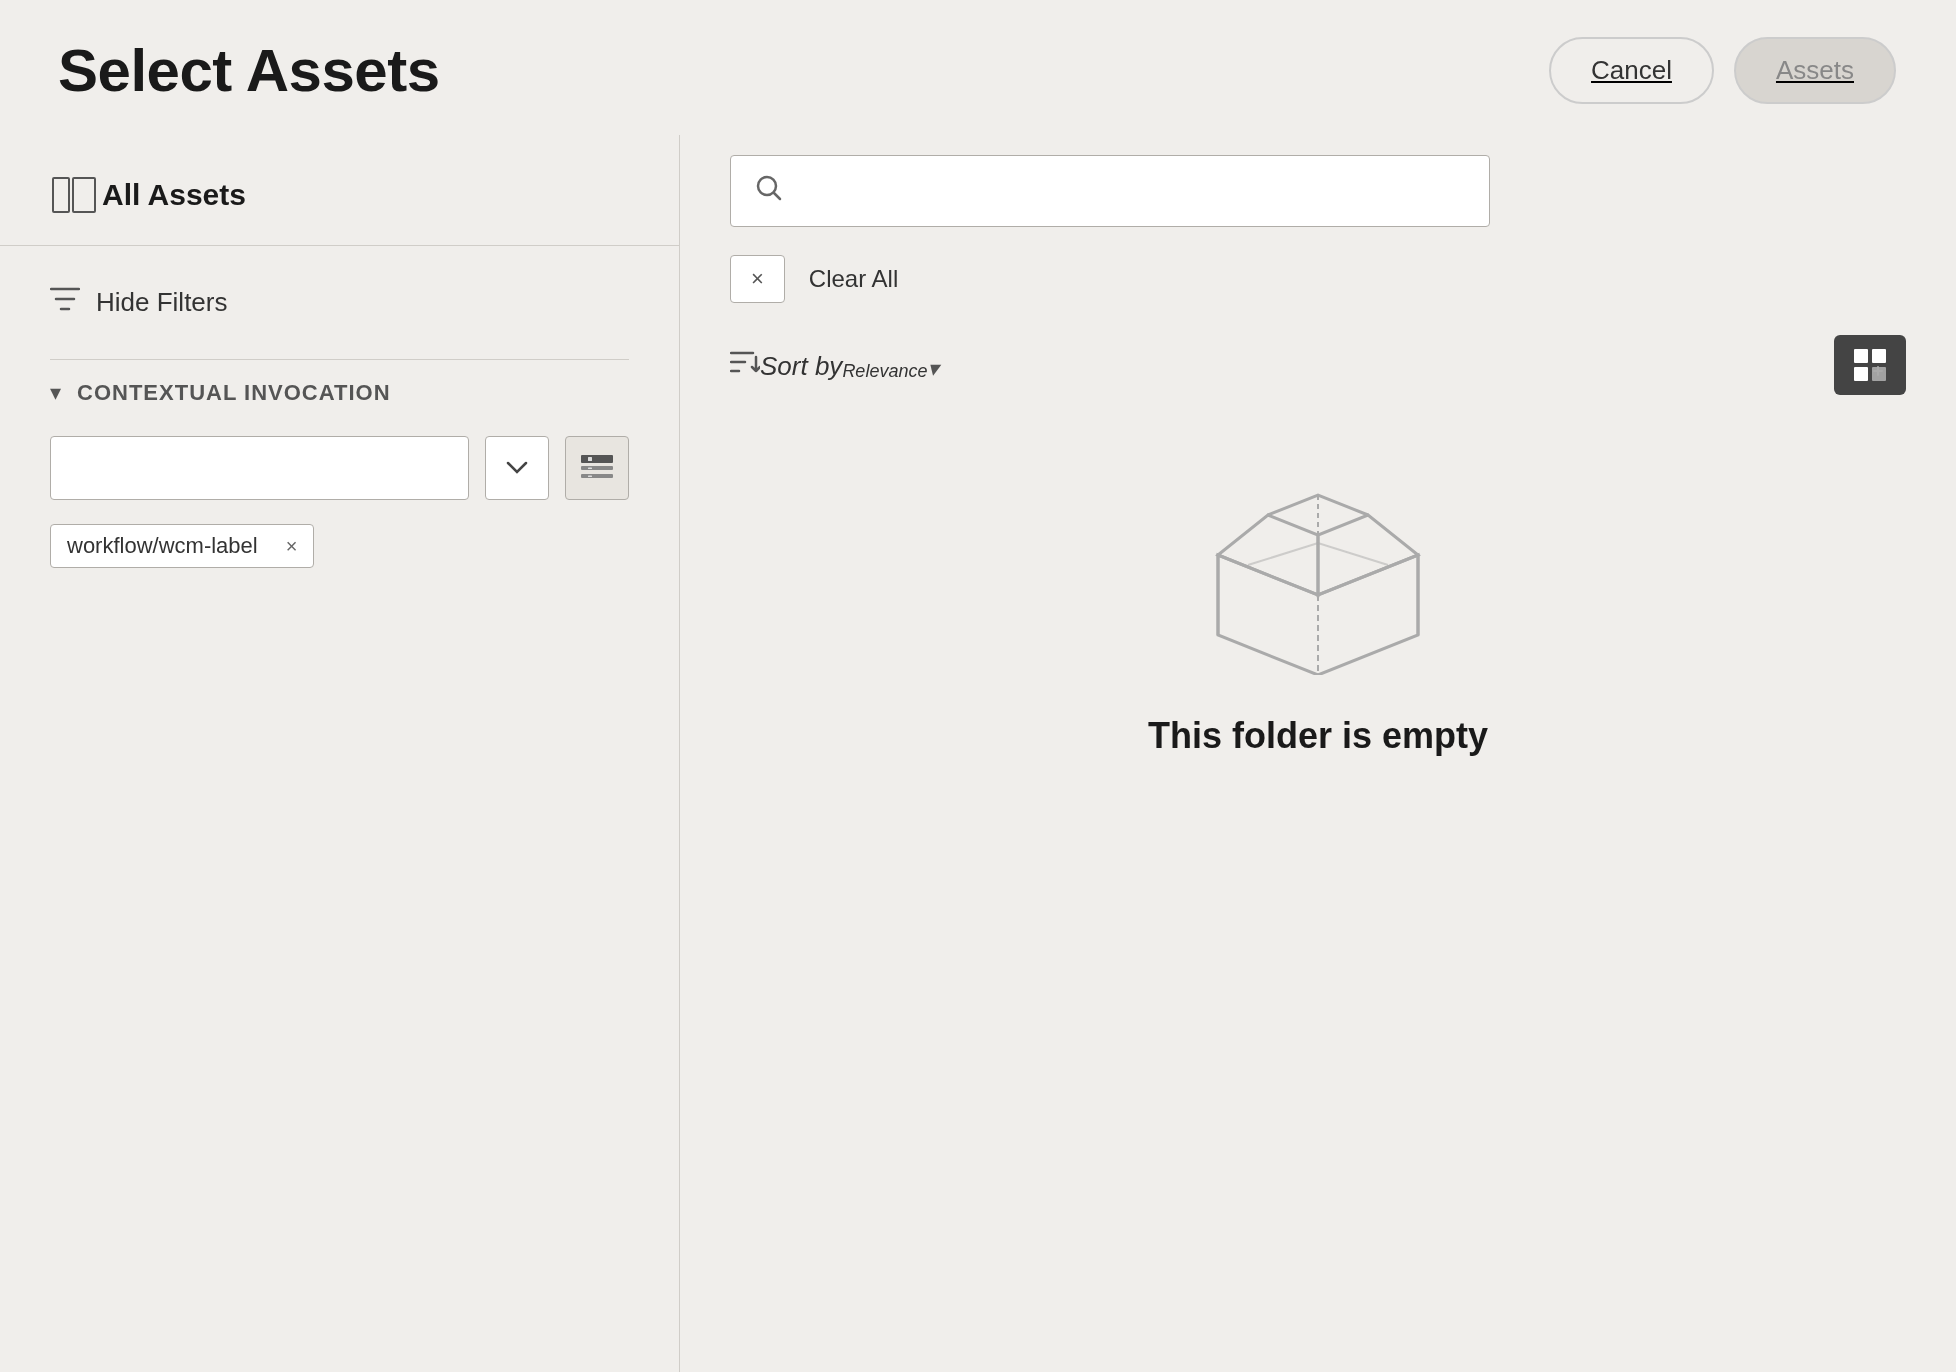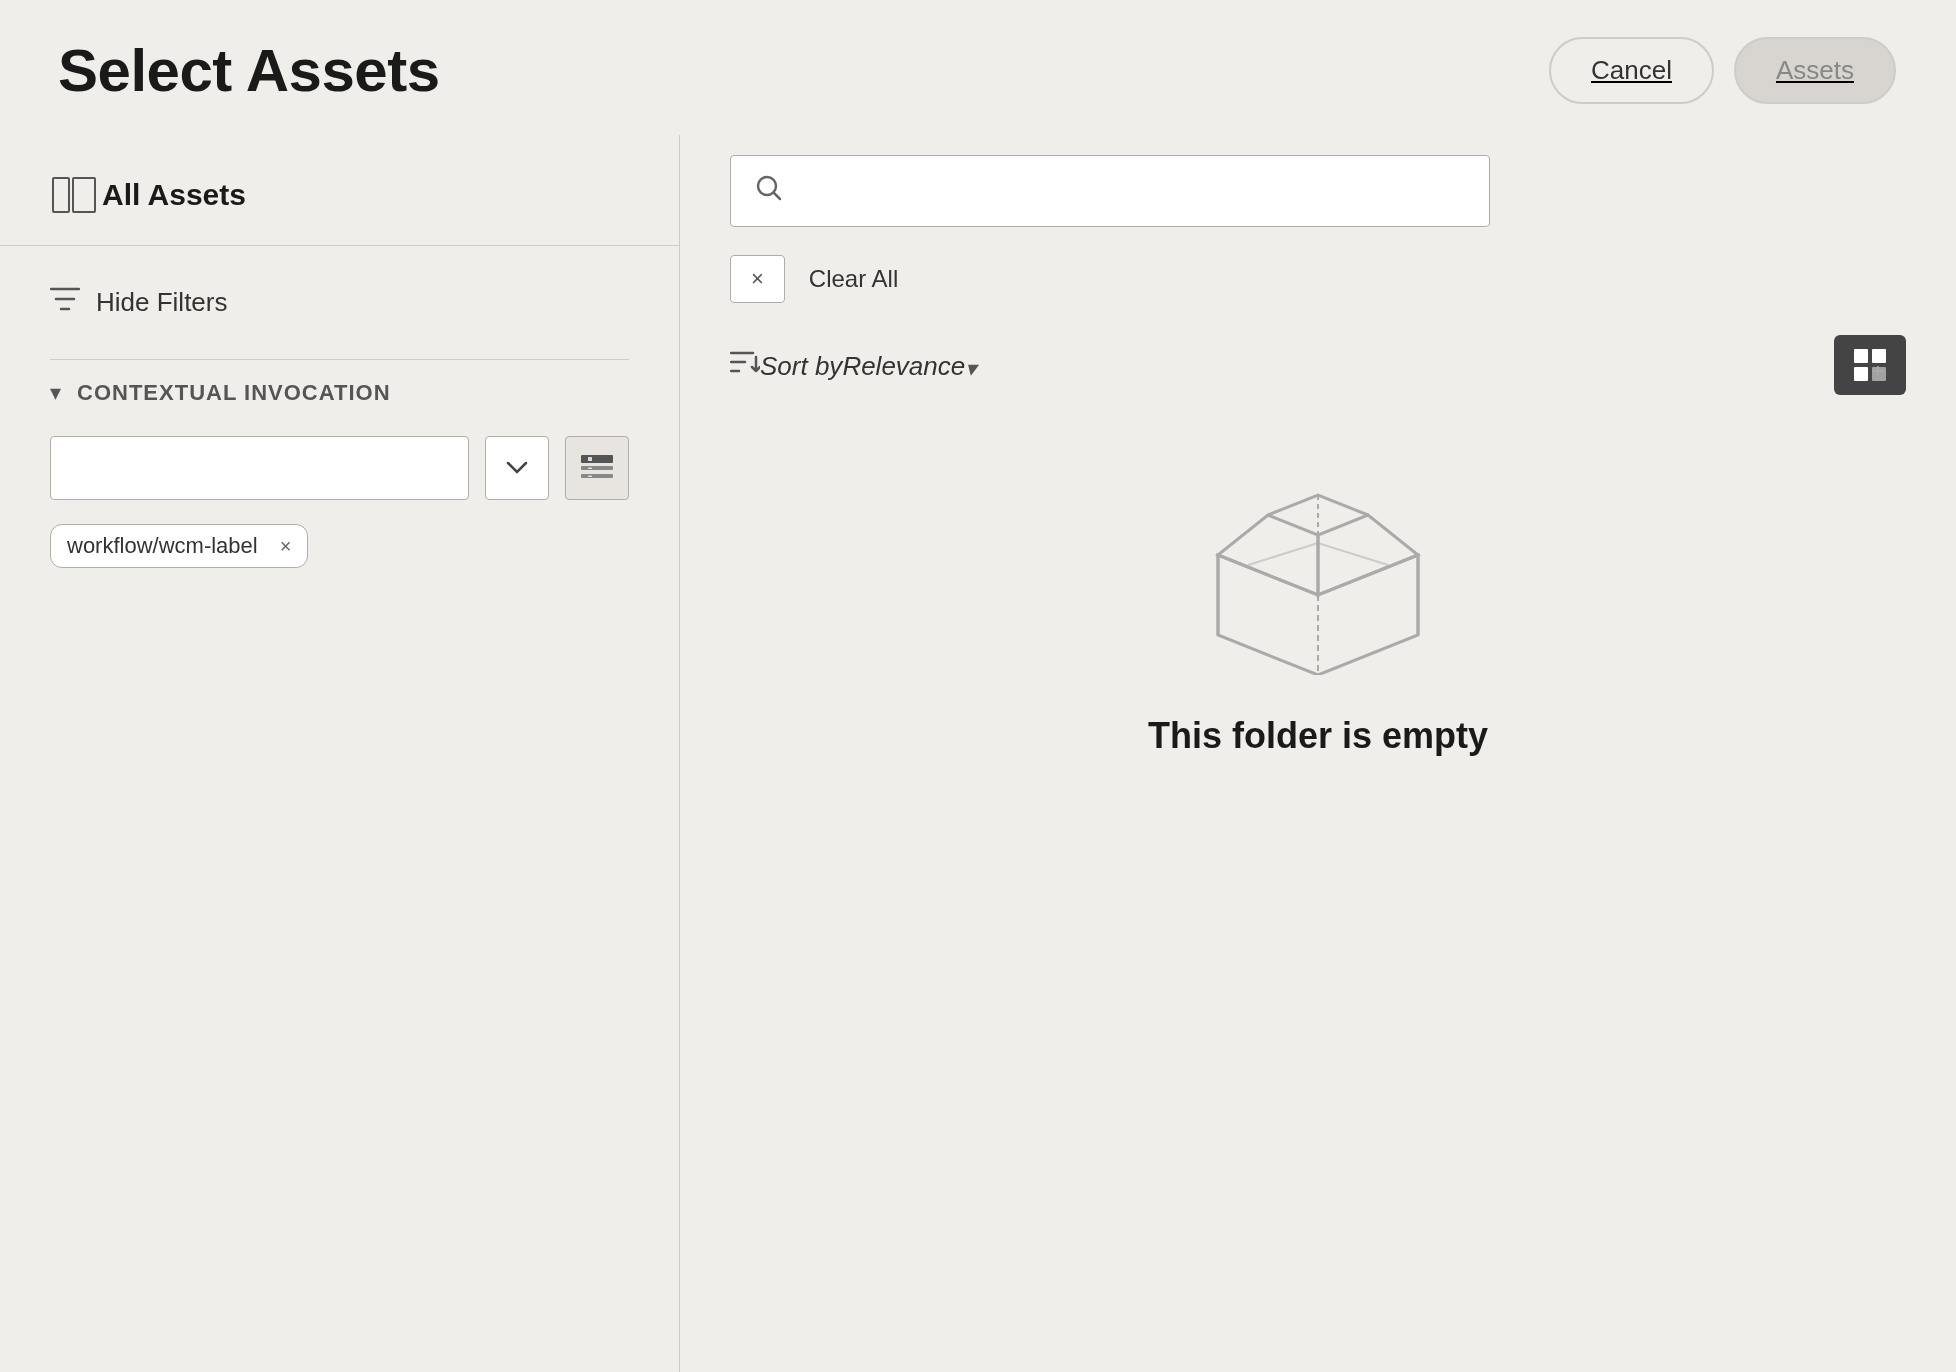--- a/index.html
+++ b/index.html
@@ -213,24 +213,24 @@
 
     .tag-row {
       display: flex;
       flex-wrap: wrap;
       gap: 12px;
     }
 
     .tag {
       display: flex;
       align-items: center;
-      gap: 22px;
+      gap: 28px;
       background: #fff;
       border: 1px solid #b0ada8;
-      border-radius: 12px;
+      border-radius: 4px;
       padding: 8px 16px;
       font-size: 22px;
       color: #333;
     }
 
     .tag-close {
       cursor: pointer;
       color: #666;
       font-size: 20px;
       line-height: 1;
@@ -326,21 +326,21 @@
       color: #555;
       font-size: 26px;
     }
 
     .sort-by-label {
       font-size: 26px;
       color: #333;
     }
 
     .sort-value {
-      font-size: 26px;
+      font-size: 18px;
       color: #333;
       font-weight: 500;
     }
 
     .sort-chevron {
       font-size: 22px;
       color: #555;
     }
 
     .view-toggle {

